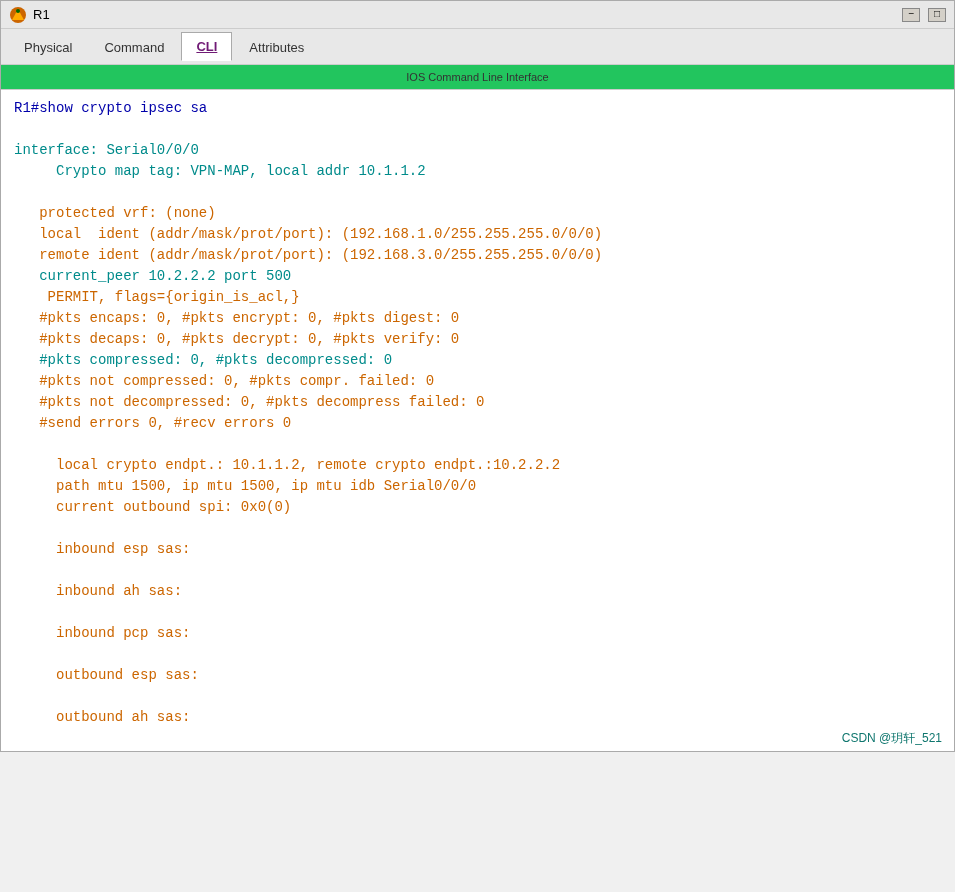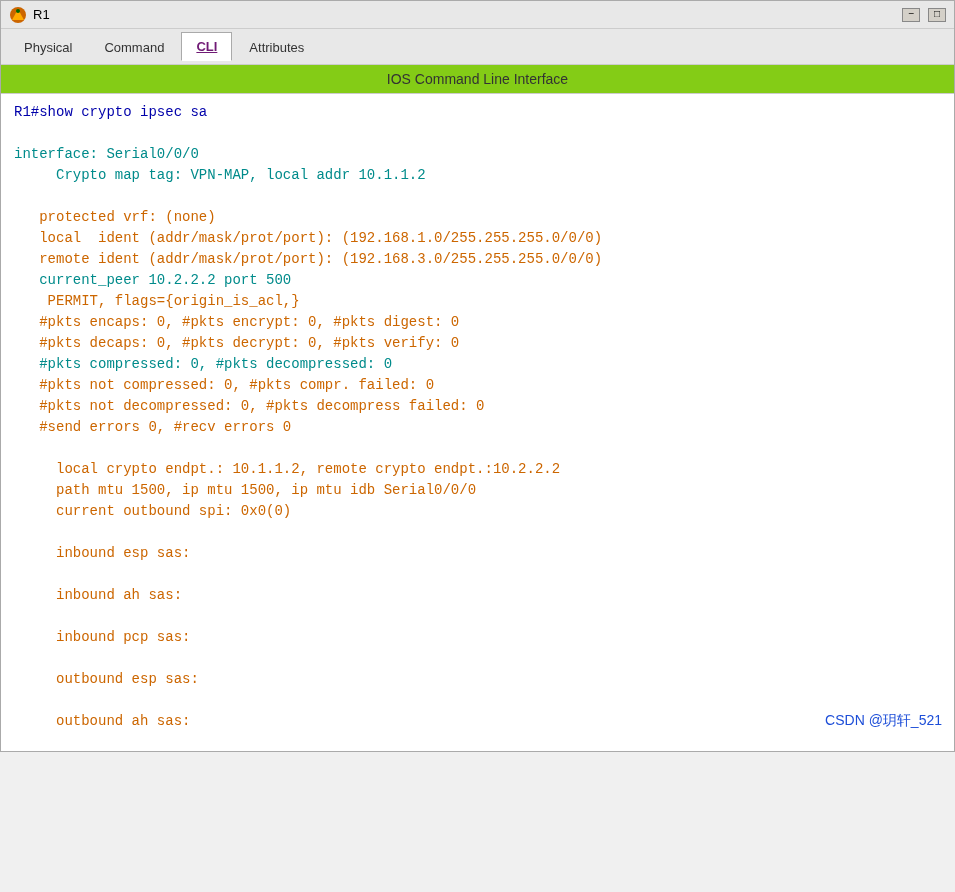--- a/index.html
+++ b/index.html
@@ -97,50 +97,50 @@
       border-color: #aaa;
       border-bottom: 1px solid #ffffff;
       color: #701a75;
       text-decoration: underline;
       font-weight: bold;
     }
 
     .cli-header {
       text-align: center;
       font-family: Arial, sans-serif;
-      font-size: 14px;
+      font-size: 11px;
       color: #333;
       padding: 6px 0;
       border-bottom: 1px solid #ccc;
-      background: #84cc16;
+      background: #22c55e;
       flex-shrink: 0;
     }
 
     .cli-body {
       background: #ffffff;
       flex: 1;
       overflow-y: auto;
       padding: 8px 13px;
       position: relative;
     }
 
     .cli-content {
       font-family: 'Courier New', Courier, monospace;
       font-size: 14px;
       line-height: 1.5;
       white-space: pre;
     }
 
     .watermark {
       position: absolute;
-      bottom: 21px;
+      bottom: 4px;
       right: 12px;
       font-family: Arial, sans-serif;
-      font-size: 14px;
-      color: #1d4ed8;
+      font-size: 12px;
+      color: #0f766e;
     }
   </style>
 </head>
 <body>
 
 <div class="window">
 
   <div class="title-bar">
     <div class="title-bar-left">
       <svg class="title-bar-icon" viewBox="0 0 18 18">

